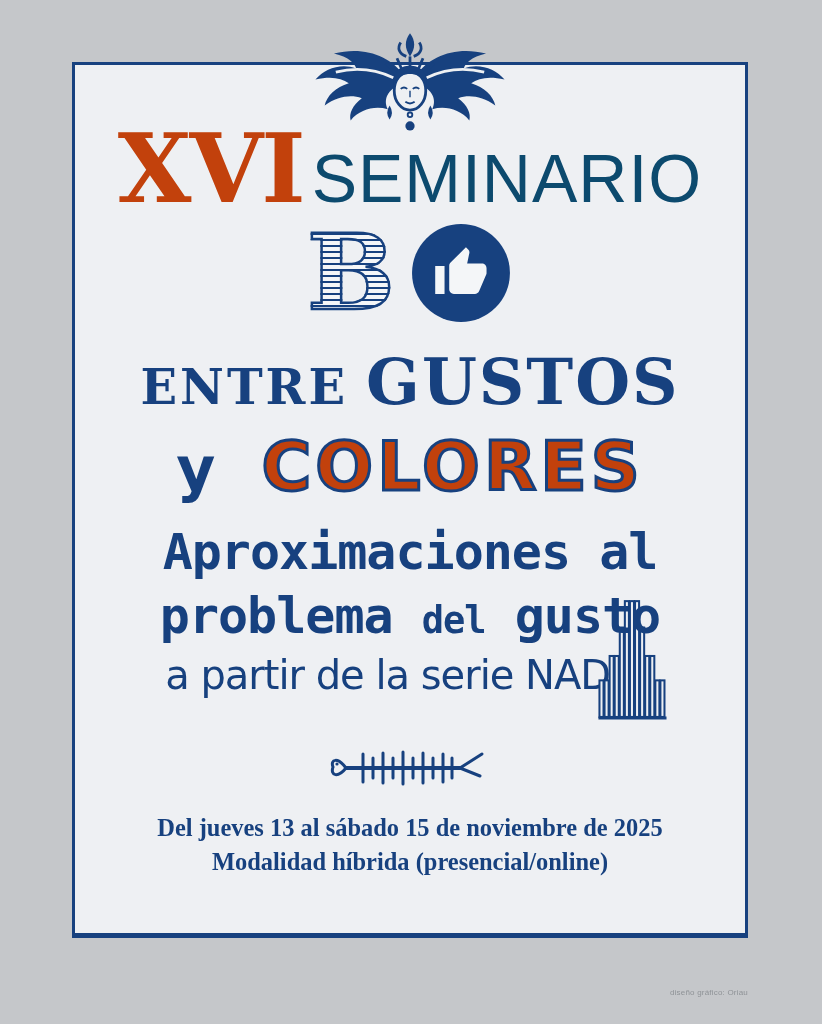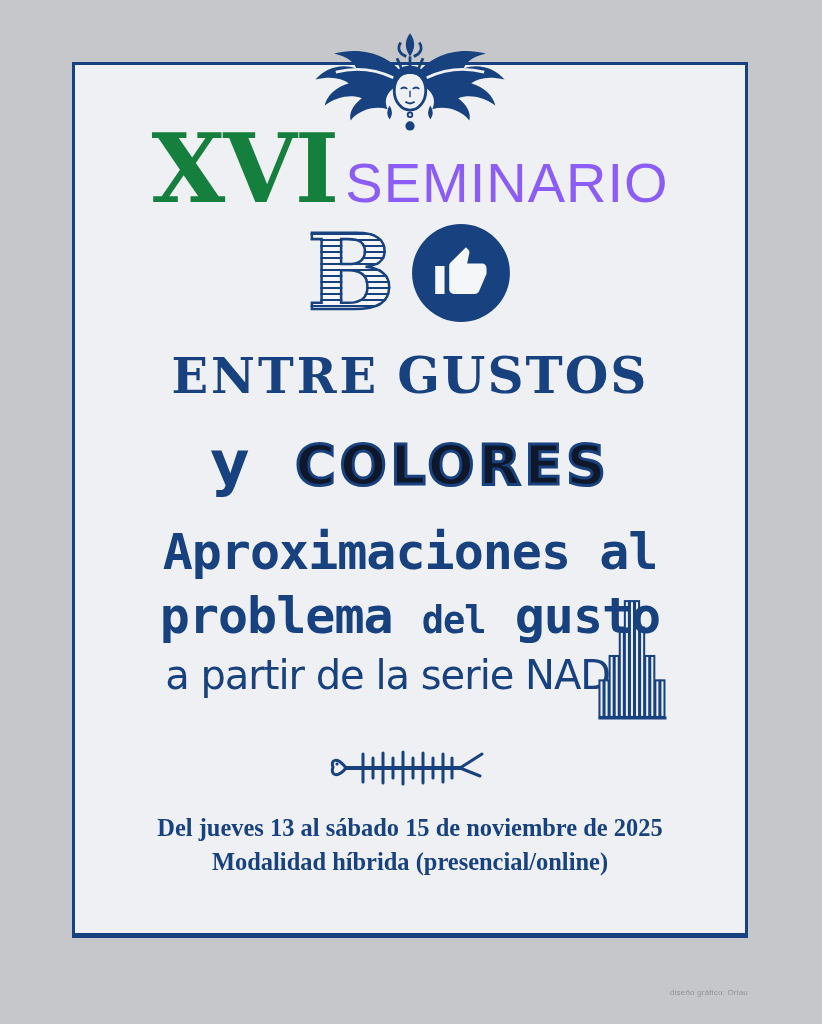--- a/index.html
+++ b/index.html
@@ -20,53 +20,53 @@
   .ornament {
     position:absolute; top:-36px; left:50%; transform:translateX(-50%);
     width:204px; height:116px; z-index:3;
   }
   .abs-line { position:absolute; left:0; width:100%; text-align:center; line-height:1; }
 
   
   .edition-line { top:56px; display:flex; justify-content:center; align-items:baseline; gap:8px; }
   .edition {
     font-family:"DejaVu Serif", serif; font-weight:bold;
-    font-size:95px; letter-spacing:-2px; color:#15803d;
+    font-size:95px; letter-spacing:-2px; color:#c2410c;
   }
   .seminario {
     font-family:"Liberation Sans", sans-serif; font-weight:400;
-    font-size:56px; letter-spacing:1px; color:#8b5cf6;
+    font-size:68px; letter-spacing:1px; color:#0c4a6e;
   }
 
   
   .bordes-line { top:156px; display:flex; justify-content:center; align-items:center; gap:6px; }
   .bordes-text {
     font-family:"DejaVu Serif", serif; font-weight:bold; font-size:104px;
     letter-spacing:8px; line-height:1;
     background:repeating-linear-gradient(0deg,#17417f 0 2px,#f4f6f8 2px 6px);
     -webkit-background-clip:text; background-clip:text; color:transparent;
     -webkit-text-stroke:2.5px #17417f;
   }
   .like-circle { width:100px; height:100px; margin:0 2px; }
 
   
   .entre-line { top:286px; display:flex; justify-content:center; align-items:baseline; gap:18px; }
   .entre {
     font-family:"DejaVu Serif", serif; font-weight:bold; font-size:48px; letter-spacing:3px;
   }
   .gustos {
-    font-family:"DejaVu Serif", serif; font-weight:bold; font-size:50px; letter-spacing:2px;
+    font-family:"DejaVu Serif", serif; font-weight:bold; font-size:63px; letter-spacing:2px;
   }
 
   
   .colores-line { top:368px; display:flex; justify-content:center; align-items:baseline; gap:16px; }
   .y-word { font-family:"DejaVu Sans", sans-serif; font-weight:bold; font-size:60px; }
   .colores {
-    font-family:"DejaVu Sans", sans-serif; font-weight:bold; font-size:55px; letter-spacing:4px;
-    color:#0f172a;margin-left:30px; -webkit-text-stroke:3px #17417f;
+    font-family:"DejaVu Sans", sans-serif; font-weight:bold; font-size:68px; letter-spacing:4px;
+    color:#c2410c;margin-left:30px; -webkit-text-stroke:3px #17417f;
   }
 
   
   .theme1 { top:462px; font-family:"DejaVu Sans Mono", monospace; font-weight:bold; font-size:50px; letter-spacing:-1px; }
   .theme2 { top:526px; font-family:"DejaVu Sans Mono", monospace; font-weight:bold; font-size:50px; letter-spacing:-1px; z-index:2; }
   .theme2 .small-word { font-size:37px; }
   .series-line { top:590px; font-family:"DejaVu Sans", sans-serif; font-weight:400; font-size:40px; letter-spacing:-1px; }
 
   .building { position:absolute; left:520px; top:528px; width:78px; height:128px; z-index:1; }
 

